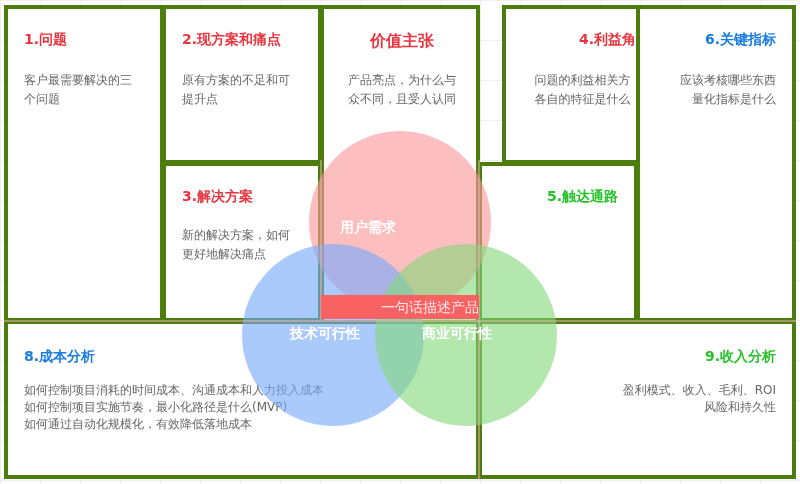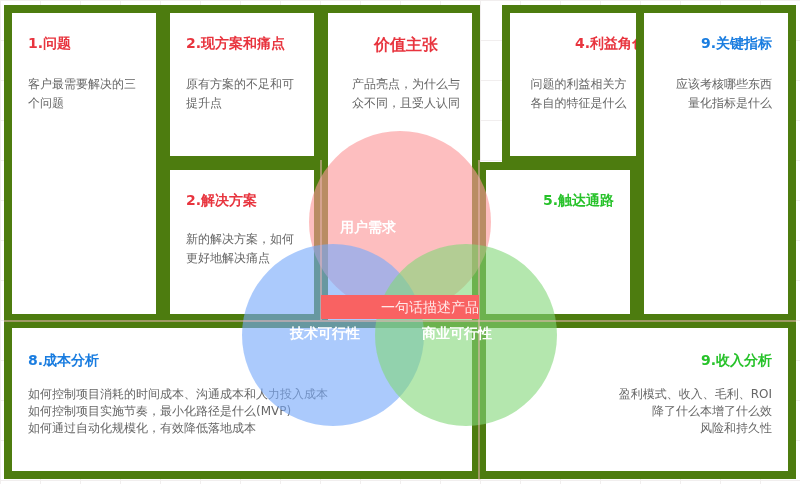--- a/index.html
+++ b/index.html
@@ -8,21 +8,21 @@
       background-color: #ffffff;
       background-image:
         linear-gradient(#f1eeee 1px, transparent 1px),
         linear-gradient(90deg, #f1eeee 1px, transparent 1px);
       background-size: 40px 40px;
       font-family: "DejaVu Sans", "Liberation Sans", sans-serif;
     }
     .canvas { position: absolute; left: 0; top: 0; width: 800px; height: 484px; }
     .cell {
       position: absolute; box-sizing: border-box;
-      border: 8px solid #4d7c0f; background: #ffffff; text-decoration: underline;
+      border: 4px solid #4d7c0f; background: #ffffff; text-decoration: underline;
     }
     .title { position: absolute; font-size: 14px; font-weight: bold; white-space: nowrap; }
     .desc { position: absolute; font-size: 12px; color: #666666; line-height: 19px; }
     .left { text-align: left; }
     .right { text-align: right; }
     .center { text-align: center; }
     .red { color: #e8343e; }
     .blue { color: #1a7de0; }
     .green { color: #27c22a; }
     .circle { position: absolute; border-radius: 50%; }
@@ -53,21 +53,21 @@
 
   <div class="cell" style="left:162px;top:5px;width:160px;height:159px;">
     <div class="title red left" style="left:16px;top:22px;">2.现方案和痛点</div>
     <div class="desc left" style="left:16px;top:62px;width:135px;">
       <div>原有方案的不足和可</div>
       <div>提升点</div>
     </div>
   </div>
 
   <div class="cell" style="left:162px;top:162px;width:160px;height:160px;">
-    <div class="title red left" style="left:16px;top:22px;">2.解决方案</div>
+    <div class="title red left" style="left:16px;top:22px;">3.解决方案</div>
     <div class="desc left" style="left:16px;top:60px;width:135px;">
       <div>新的解决方案，如何</div>
       <div>更好地解决痛点</div>
     </div>
   </div>
 
   <div class="cell" style="left:320px;top:5px;width:160px;height:408px;">
     <div class="title red center" style="left:0;width:156px;top:22px;font-size:16px;">价值主张</div>
     <div class="desc center" style="left:0;width:156px;top:62px;">
       <div>产品亮点，为什么与</div>
@@ -81,41 +81,40 @@
       <div>问题的利益相关方</div>
       <div>各自的特征是什么</div>
     </div>
   </div>
 
   <div class="cell" style="left:478px;top:162px;width:160px;height:160px;">
     <div class="title green right" style="right:16px;top:22px;">5.触达通路</div>
   </div>
 
   <div class="cell" style="left:636px;top:5px;width:160px;height:317px;">
-    <div class="title blue right" style="right:16px;top:22px;">9.关键指标</div>
+    <div class="title blue right" style="right:16px;top:22px;">6.关键指标</div>
     <div class="desc right" style="right:16px;top:62px;width:135px;">
       <div>应该考核哪些东西</div>
       <div>量化指标是什么</div>
     </div>
   </div>
 
   <div class="cell" style="left:4px;top:320px;width:476px;height:159px;">
     <div class="title blue left" style="left:16px;top:24px;">8.成本分析</div>
     <div class="desc left" style="left:16px;top:58px;width:450px;line-height:17px;">
       <div>如何控制项目消耗的时间成本、沟通成本和人力投入成本</div>
       <div>如何控制项目实施节奏，最小化路径是什么(MVP)</div>
       <div>如何通过自动化规模化，有效降低落地成本</div>
     </div>
   </div>
 
   <div class="cell" style="left:478px;top:320px;width:318px;height:159px;">
     <div class="title green right" style="right:16px;top:24px;">9.收入分析</div>
     <div class="desc right" style="right:16px;top:58px;width:280px;line-height:17px;">
       <div>盈利模式、收入、毛利、ROI</div>
-      <div>降了什么本增了什么效</div>
       <div>风险和持久性</div>
     </div>
   </div>
 
   <div class="circle c-red" style="left:309px;top:131px;width:182px;height:182px;"></div>
   <div class="circle c-blue" style="left:242px;top:244px;width:182px;height:182px;"></div>
   <div class="circle c-green" style="left:375px;top:244px;width:182px;height:182px;"></div>
 
   <div class="vline" style="left:320px;top:160px;width:2px;height:160px;opacity:0.5;"></div>
   <div class="vline" style="left:478px;top:160px;width:2px;height:320px;opacity:0.5;"></div>

